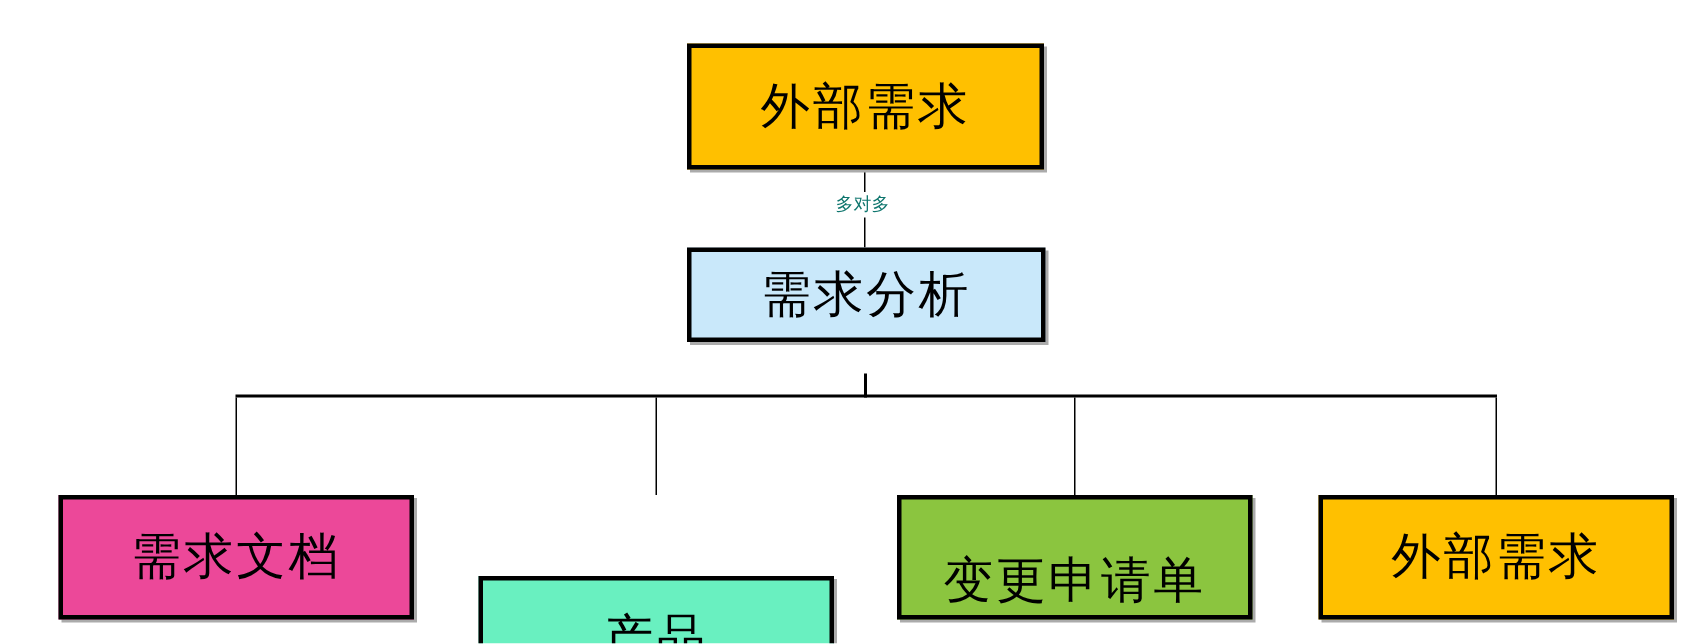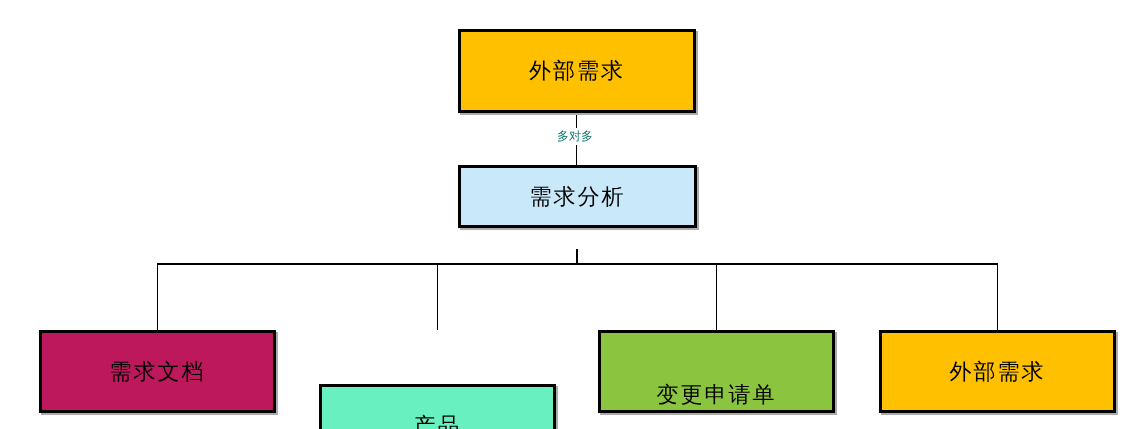--- a/index.html
+++ b/index.html
@@ -13,21 +13,21 @@
     overflow: hidden;
   }
   .node {
     position: absolute;
     border: 3px solid #000000;
     box-shadow: 2px 2px 0 #ababab;
     display: flex;
     align-items: center;
     justify-content: center;
     color: #000000;
-    font-size: 22px;
+    font-size: 33px;
     letter-spacing: 2px;
     white-space: nowrap;
     cursor: default;
   }
   .edge {
     position: absolute;
     background: #000000;
   }
   .edge-label {
     position: absolute;
@@ -59,21 +59,21 @@
   <div class="edge" style="left:997px; top:265px; width:1px; height:65px;"></div>
 
   <div class="node" style="left: 458px; top: 29px; width: 238px; height: 84px; background-color: rgb(255, 192, 0);">
     <span>外部需求</span>
   </div>
 
   <div class="node" style="left: 458px; top: 165px; width: 239px; height: 63px; background-color: rgb(201, 232, 250);">
     <span>需求分析</span>
   </div>
 
-  <div class="node" style="left: 39px; top: 330px; width: 237px; height: 83px; background-color: #be185d;">
+  <div class="node" style="left: 39px; top: 330px; width: 237px; height: 83px; background-color: #ec4899;">
     <span>需求文档</span>
   </div>
 
   <div class="node" style="left: 319px; top: 340px; width: 237px; height: 83px; background-color: rgb(105, 240, 192); margin-top: 44px;">
     <span>产品</span>
   </div>
 
   <div class="node" style="left: 598px; top: 330px; width: 237px; height: 83px; background-color: rgb(139, 197, 63); align-items: flex-end;">
     <span>变更申请单</span>
   </div>

